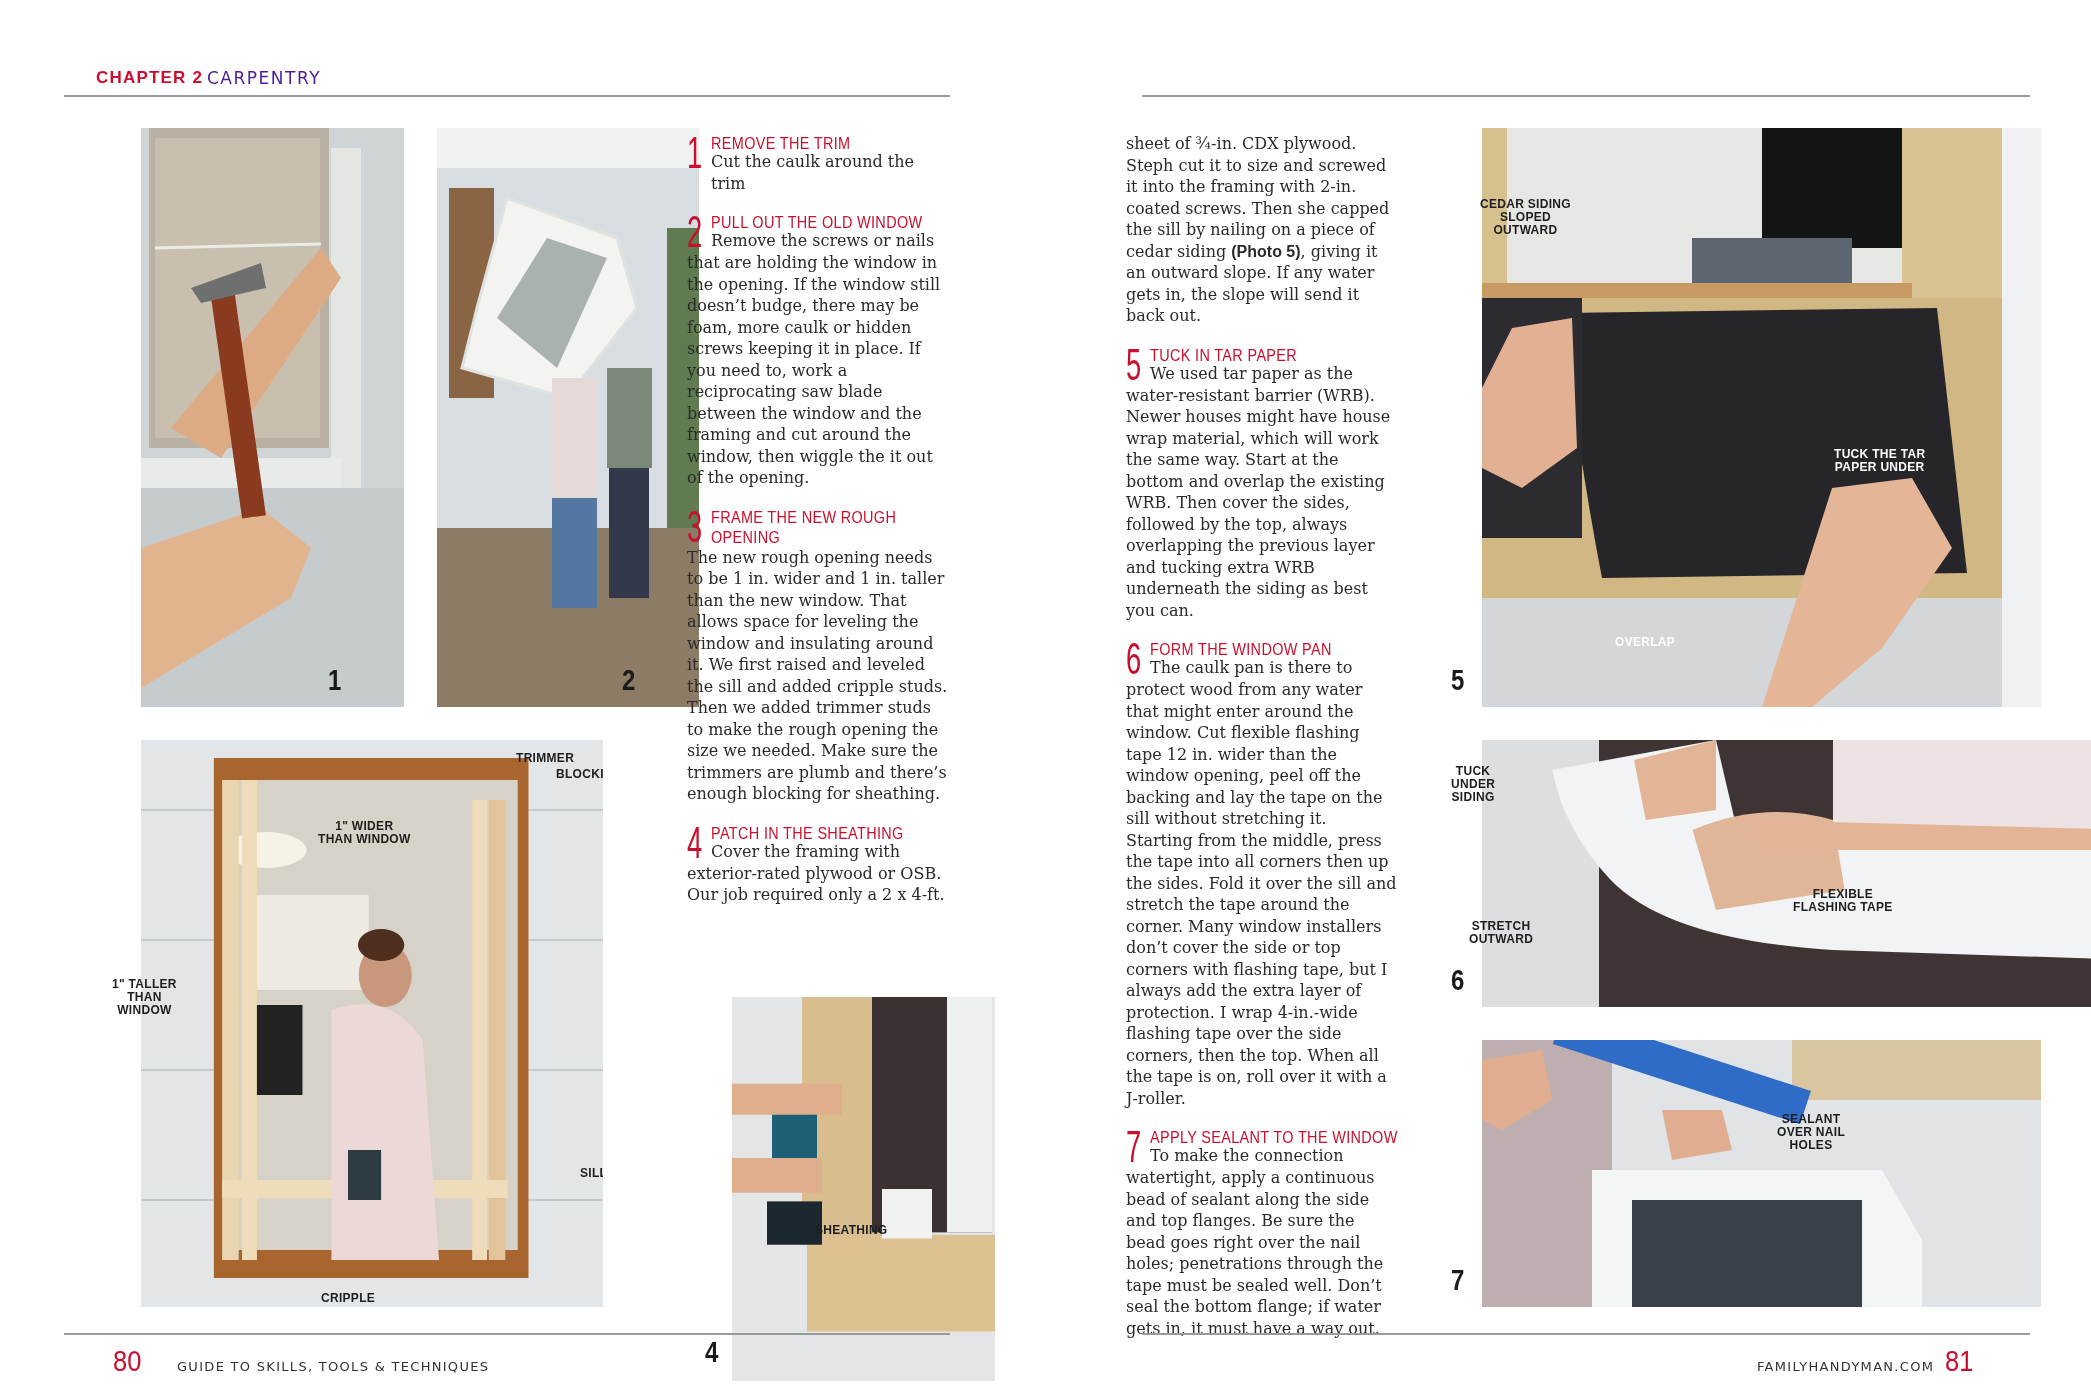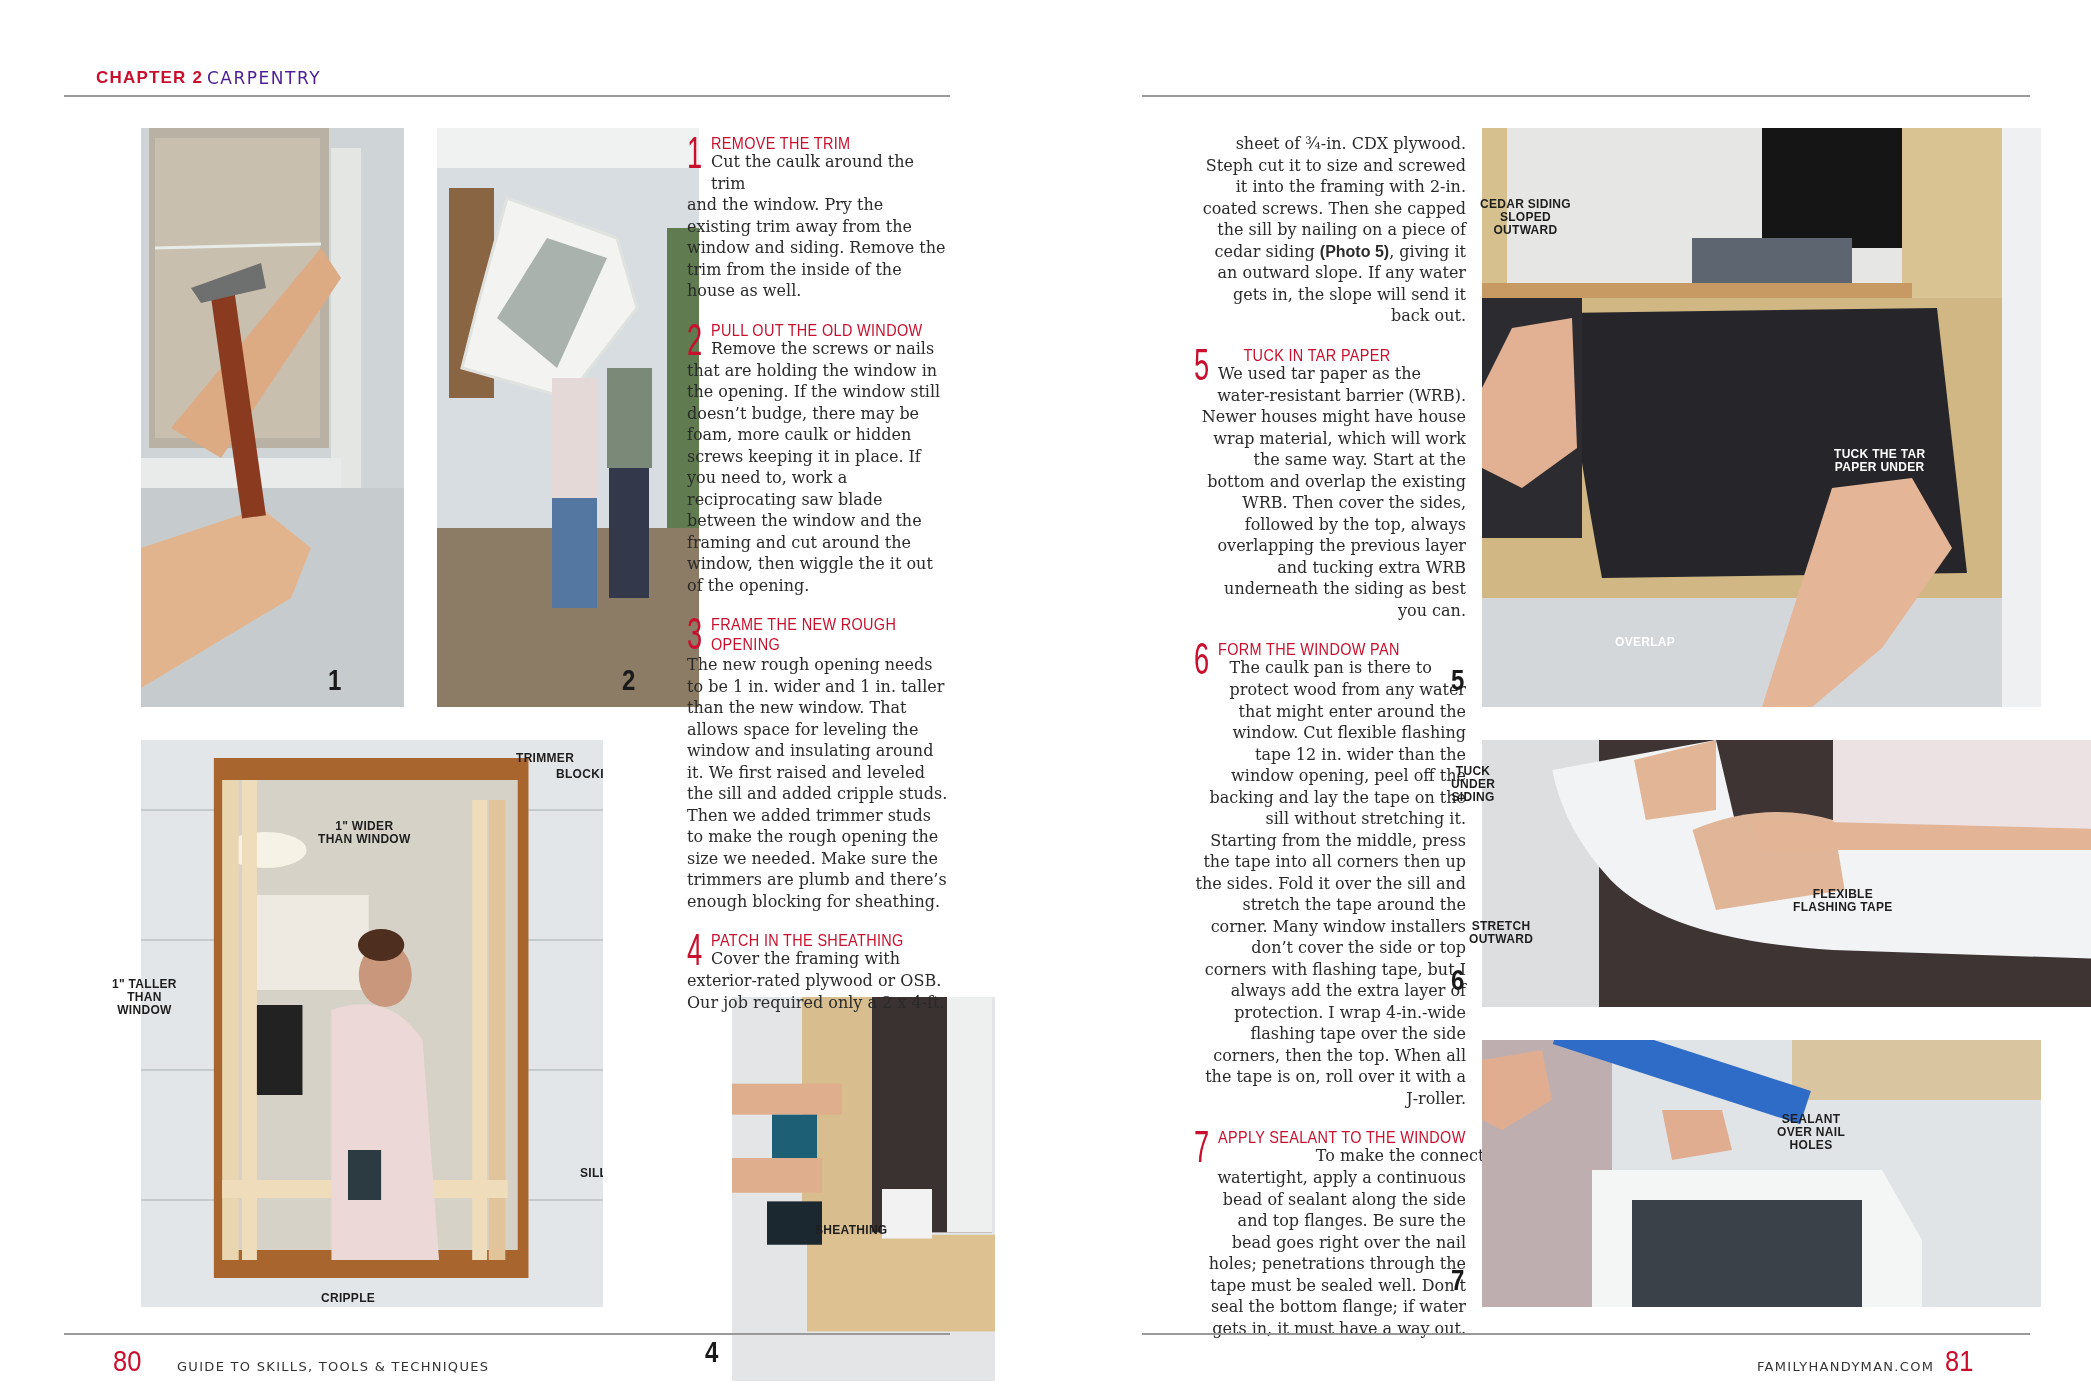--- a/index.html
+++ b/index.html
@@ -121,21 +121,20 @@
 
 <div class="col" style="left:687px;top:133px;width:265px;">
   <div class="step">
     <div class="step-head">
       <span class="step-num">1</span>
       <div>
         <div class="step-title">REMOVE THE TRIM</div>
         <span class="step-first" style="margin-left:0;">Cut the caulk around the trim</span>
       </div>
     </div>
-    <span class="step-body">and the window. Pry the existing trim away from the window and siding. Remove the trim from the inside of the house as well.</span>
   </div>
   <div class="step">
     <div class="step-head">
       <span class="step-num">2</span>
       <div>
         <div class="step-title">PULL OUT THE OLD WINDOW</div>
         <span class="step-first" style="margin-left:0;">Remove the screws or nails</span>
       </div>
     </div>
     <span class="step-body">that are holding the window in the opening. If the window still doesn’t budge, there may be foam, more caulk or hidden screws keeping it in place. If you need to, work a reciprocating saw blade between the window and the framing and cut around the window, then wiggle the it out of the opening.</span>
@@ -155,21 +154,21 @@
       <span class="step-num">4</span>
       <div>
         <div class="step-title">PATCH IN THE SHEATHING</div>
         <span class="step-first" style="margin-left:0;">Cover the framing with</span>
       </div>
     </div>
     <span class="step-body">exterior-rated plywood or OSB. Our job required only a 2 x 4-ft.</span>
   </div>
 </div>
 
-<div class="col" style="left:1194px;top:133px;width:272px;text-align:right;">
+<div class="col" style="left:1126px;top:133px;width:272px;">
   <div class="step">
     <span>sheet of ¾-in. CDX plywood. Steph cut it to size and screwed it into the framing with 2-in. coated screws. Then she capped the sill by nailing on a piece of cedar siding </span><span class="bold">(Photo 5)</span><span>, giving it an outward slope. If any water gets in, the slope will send it back out.</span>
   </div>
   <div class="step">
     <div class="step-head">
       <span class="step-num">5</span>
       <div>
         <div class="step-title">TUCK IN TAR PAPER</div>
         <span class="step-first" style="margin-left:0;">We used tar paper as the</span>
       </div>

